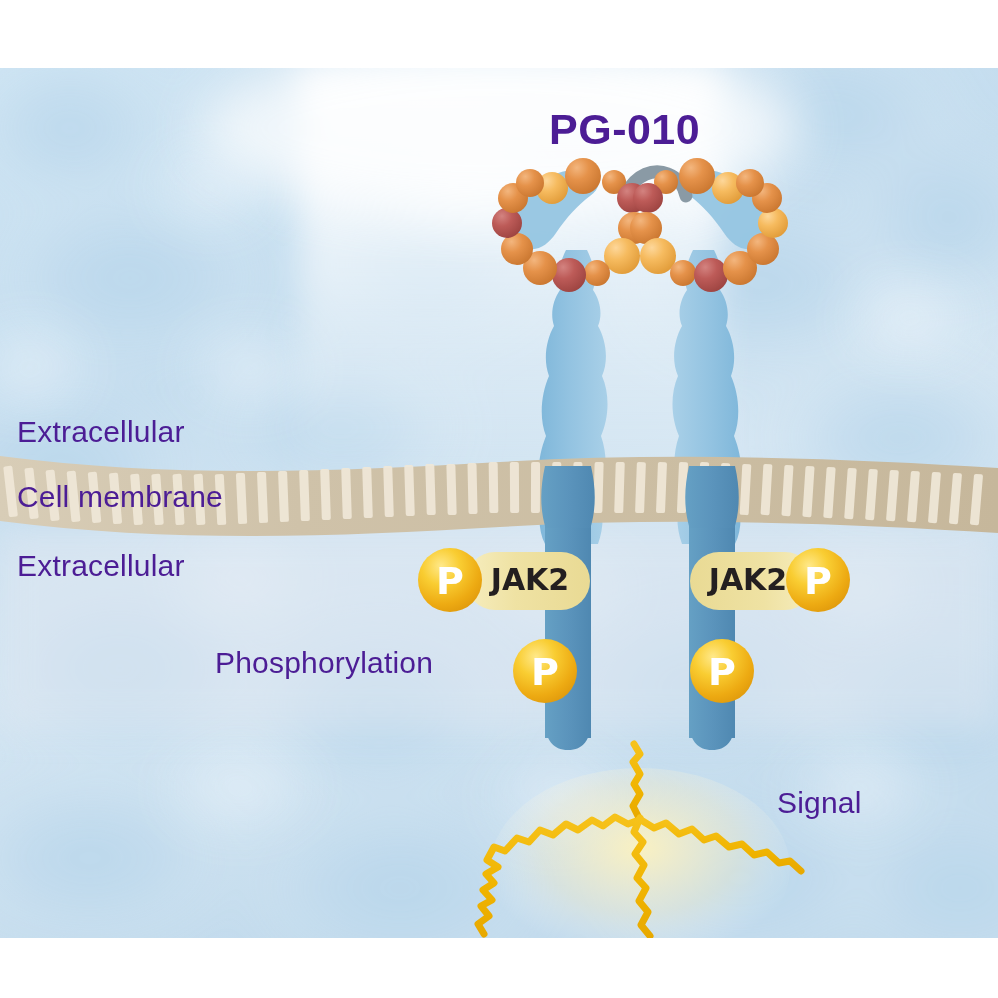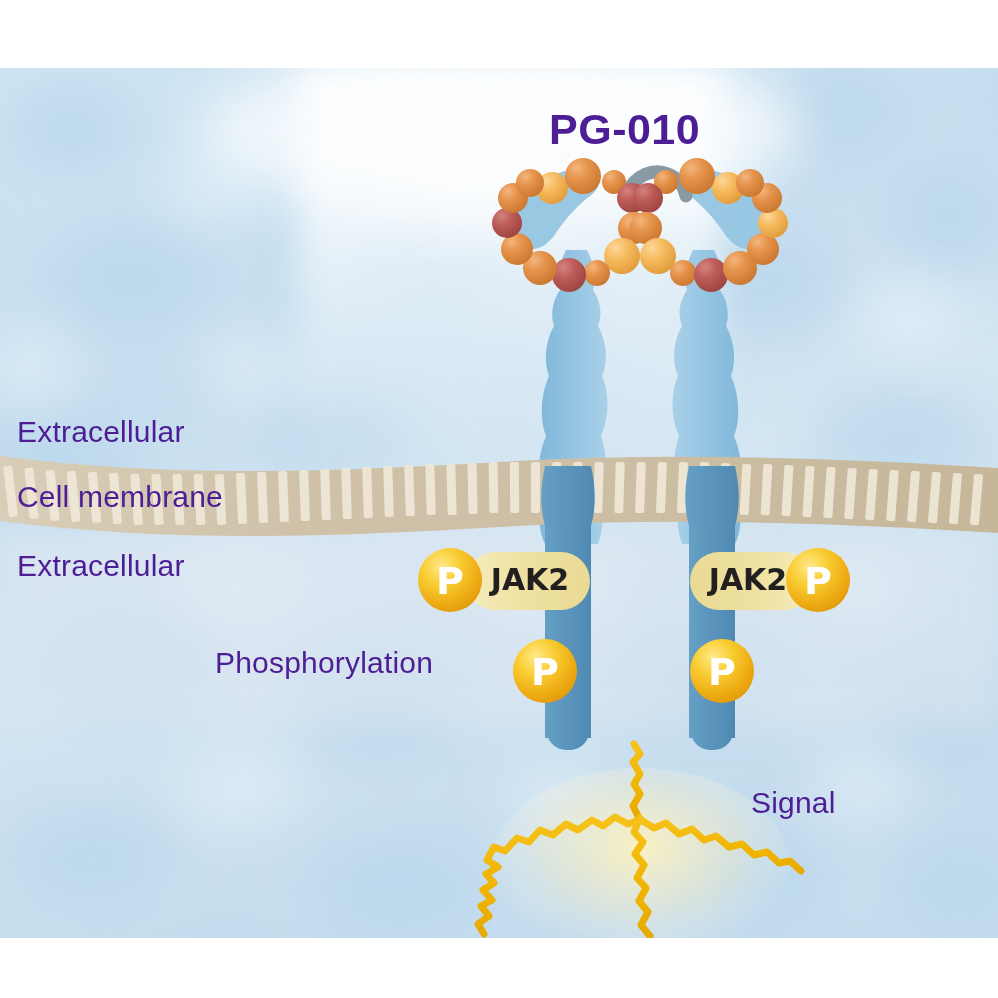--- a/index.html
+++ b/index.html
@@ -66,21 +66,21 @@
     top: 549px;
     font-size: 30px;
   }
   #lbl-phosphorylation {
     left: 215px;
     top: 646px;
     font-size: 30px;
     text-align: center;
   }
   #lbl-signal {
-    left: 751px;
+    left: 777px;
     top: 786px;
     font-size: 30px;
   }
 </style>
 </head>
 <body>
 
 <div id="figure">
 
   <div id="scene">

